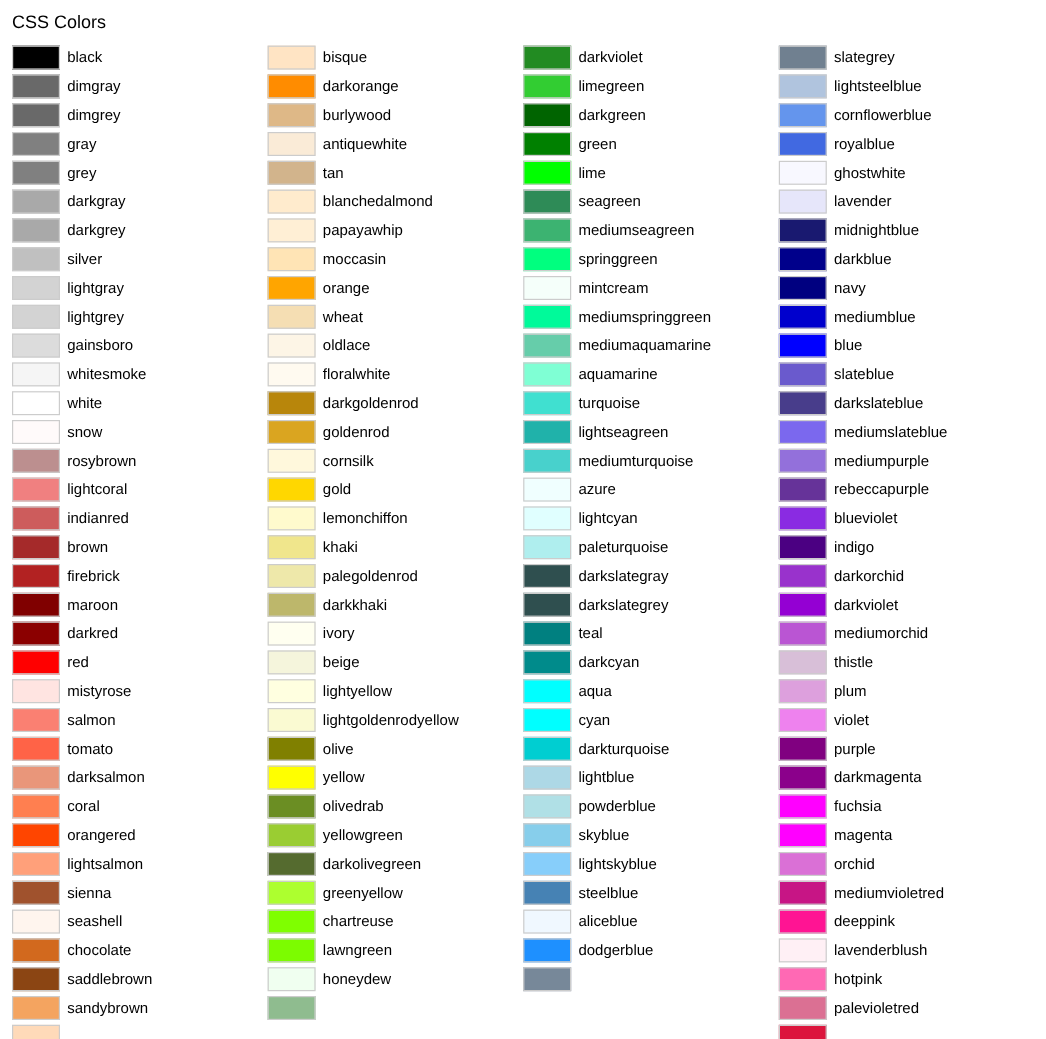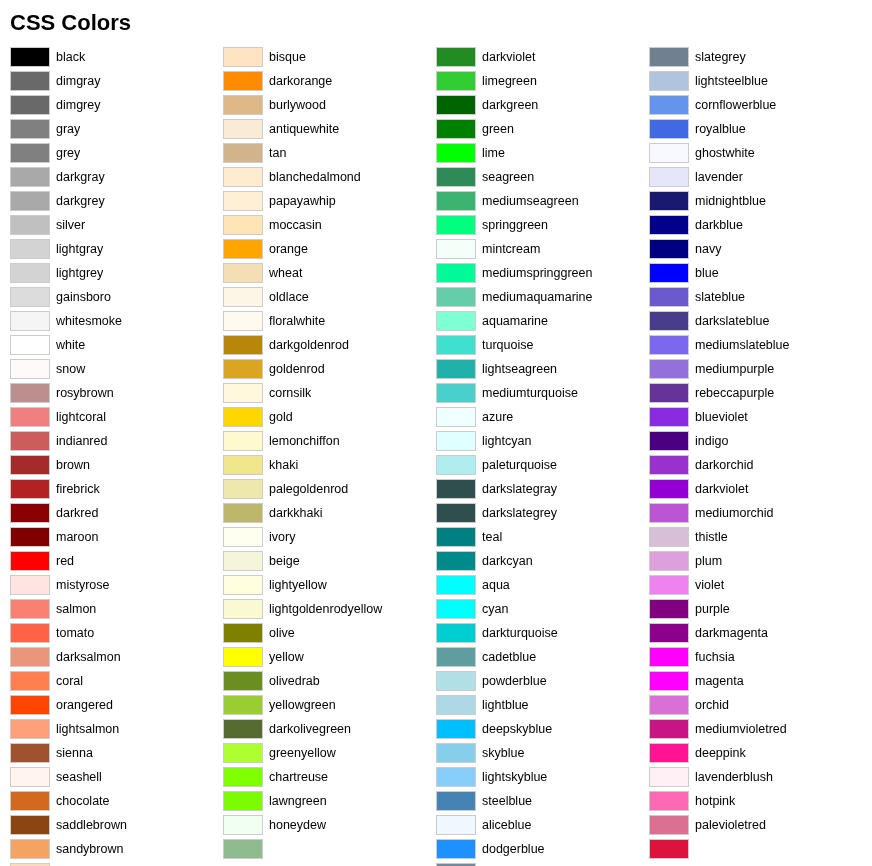--- a/index.html
+++ b/index.html
@@ -1,17 +1,17 @@
 <!DOCTYPE html>
 <html><head>
   <meta charset="utf-8">
   <style>
     * { margin: 0; padding: 0; box-sizing: border-box; }
     body { font-family: Arial, sans-serif; font-size: 13px; background: #fff; padding: 10px; }
-    h1 { font-size: 22px; font-weight: bold; margin-bottom: 10px; }
+    h1 { font-size: 15px; font-weight: normal; margin-bottom: 10px; }
     .color-grid {
       display: grid;
       grid-template-columns: repeat(4, 1fr);
       gap: 0;
     }
     .color-column {
       display: flex;
       flex-direction: column;
     }
     .color-item {
@@ -109,28 +109,28 @@
       </div>
       <div class="color-item">
         <div class="color-swatch" style="background-color: rgb(165, 42, 42);"></div>
         <span class="color-name">brown</span>
       </div>
       <div class="color-item">
         <div class="color-swatch" style="background-color: rgb(178, 34, 34);"></div>
         <span class="color-name">firebrick</span>
       </div>
       <div class="color-item">
+        <div class="color-swatch" style="background-color: rgb(128, 0, 0);"></div>
+        <span class="color-name">maroon</span>
+      </div>
+      <div class="color-item">
         <div class="color-swatch" style="background-color: rgb(139, 0, 0);"></div>
         <span class="color-name">darkred</span>
       </div>
       <div class="color-item">
-        <div class="color-swatch" style="background-color: rgb(128, 0, 0);"></div>
-        <span class="color-name">maroon</span>
-      </div>
-      <div class="color-item">
         <div class="color-swatch" style="background-color: rgb(255, 0, 0);"></div>
         <span class="color-name">red</span>
       </div>
       <div class="color-item">
         <div class="color-swatch" style="background-color: rgb(255, 228, 225);"></div>
         <span class="color-name">mistyrose</span>
       </div>
       <div class="color-item">
         <div class="color-swatch" style="background-color: rgb(250, 128, 114);"></div>
         <span class="color-name">salmon</span>
@@ -411,36 +411,28 @@
       </div>
       <div class="color-item">
         <div class="color-swatch" style="background-color: rgb(0, 255, 255);"></div>
         <span class="color-name">cyan</span>
       </div>
       <div class="color-item">
         <div class="color-swatch" style="background-color: rgb(0, 206, 209);"></div>
         <span class="color-name">darkturquoise</span>
       </div>
       <div class="color-item">
-        <div class="color-swatch" style="background-color: rgb(95, 158, 160);"></div>
-        <span class="color-name">cadetblue</span>
+        <div class="color-swatch" style="background-color: rgb(173, 216, 230);"></div>
+        <span class="color-name">lightblue</span>
       </div>
       <div class="color-item">
         <div class="color-swatch" style="background-color: rgb(176, 224, 230);"></div>
         <span class="color-name">powderblue</span>
       </div>
       <div class="color-item">
-        <div class="color-swatch" style="background-color: rgb(173, 216, 230);"></div>
-        <span class="color-name">lightblue</span>
-      </div>
-      <div class="color-item">
-        <div class="color-swatch" style="background-color: rgb(0, 191, 255);"></div>
-        <span class="color-name">deepskyblue</span>
-      </div>
-      <div class="color-item">
         <div class="color-swatch" style="background-color: rgb(135, 206, 235);"></div>
         <span class="color-name">skyblue</span>
       </div>
       <div class="color-item">
         <div class="color-swatch" style="background-color: rgb(135, 206, 250);"></div>
         <span class="color-name">lightskyblue</span>
       </div>
       <div class="color-item">
         <div class="color-swatch" style="background-color: rgb(70, 130, 180);"></div>
         <span class="color-name">steelblue</span>
@@ -486,20 +478,24 @@
         <div class="color-swatch" style="background-color: rgb(25, 25, 112);"></div>
         <span class="color-name">midnightblue</span>
       </div>
       <div class="color-item">
         <div class="color-swatch" style="background-color: rgb(0, 0, 139);"></div>
         <span class="color-name">darkblue</span>
       </div>
       <div class="color-item">
         <div class="color-swatch" style="background-color: rgb(0, 0, 128);"></div>
         <span class="color-name">navy</span>
+      </div>
+      <div class="color-item">
+        <div class="color-swatch" style="background-color: rgb(0, 0, 205);"></div>
+        <span class="color-name">mediumblue</span>
       </div>
       <div class="color-item">
         <div class="color-swatch" style="background-color: rgb(0, 0, 255);"></div>
         <span class="color-name">blue</span>
       </div>
       <div class="color-item">
         <div class="color-swatch" style="background-color: rgb(106, 90, 205);"></div>
         <span class="color-name">slateblue</span>
       </div>
       <div class="color-item">

